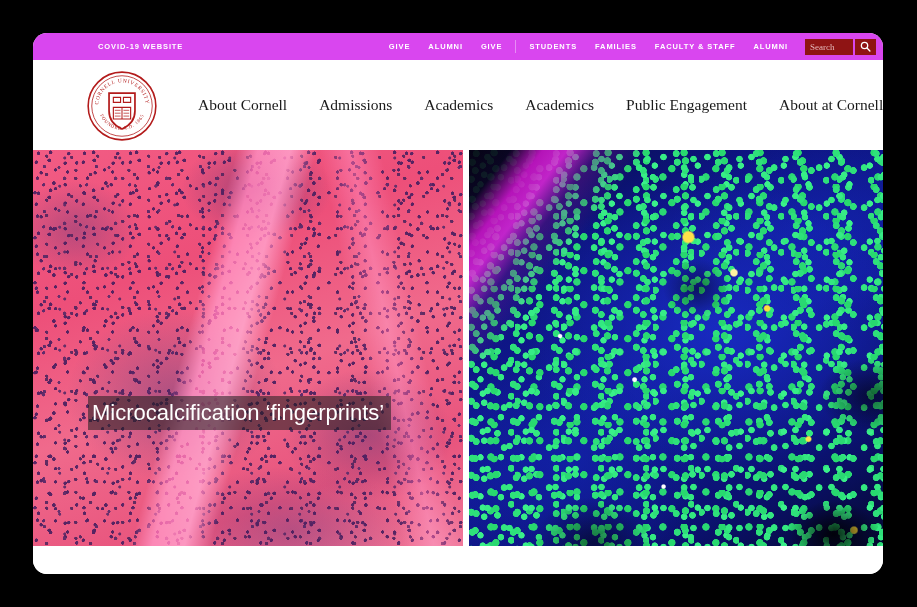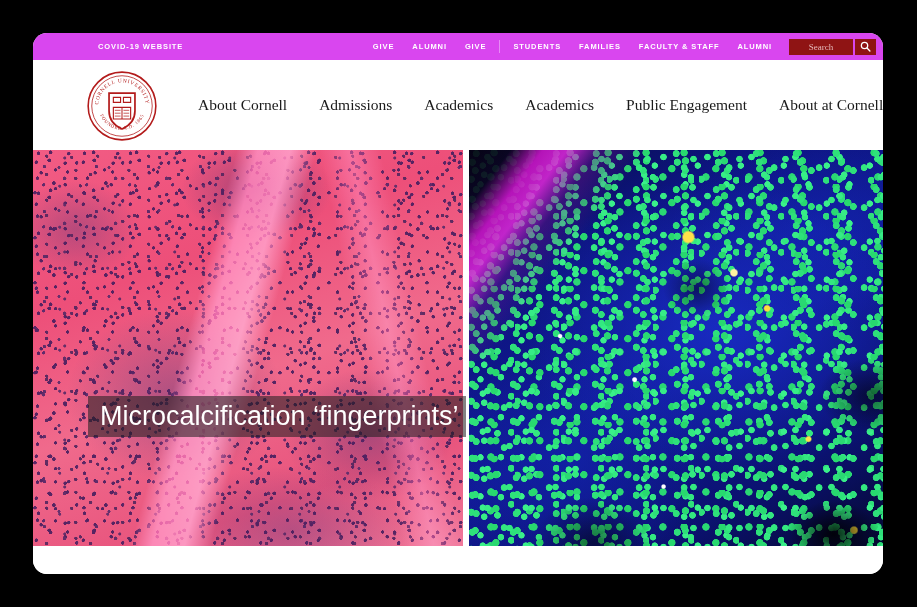--- a/index.html
+++ b/index.html
@@ -65,31 +65,30 @@
     height: 13px;
     background: rgba(255,255,255,0.38);
     margin: 0 4px;
   }
   #search-wrap {
     display: flex;
     align-items: center;
     margin-left: 8px;
   }
   #search-input {
-    width: 64px;
+    width: 48px;
     height: 16px;
     background: #8f1414;
     border: none;
     outline: none;
     color: #ffffff;
     font-size: 9px;
     font-family: "Liberation Serif", serif;
     padding: 0 5px;
     box-sizing: border-box;
-    text-align: center;
   }
   #search-input::placeholder { color: #e5b9b9; opacity: 1; }
   #search-button {
     width: 21px;
     height: 16px;
     background: #8f1414;
     border: none;
     margin-left: 2px;
     padding: 0;
     cursor: pointer;
@@ -275,24 +274,24 @@
   #hero-caption {
     position: absolute;
     left: 55px;
     top: 246px;
     z-index: 5;
   }
   .caption-line {
     display: inline-block;
     background: rgba(30,30,30,0.55);
     color: #ffffff;
-    font-size: 27px;
+    font-size: 22px;
     font-weight: 300;
     line-height: 1.42;
-    padding: 1px 7px 2px 12px;
+    padding: 1px 7px 2px 4px;
     white-space: nowrap;
   }
   .caption-row { display: block; margin-bottom: 2px; }
 
   
   #footer-strip { height: 28px; background: #ffffff; }
 </style>
 </head>
 <body>
 

